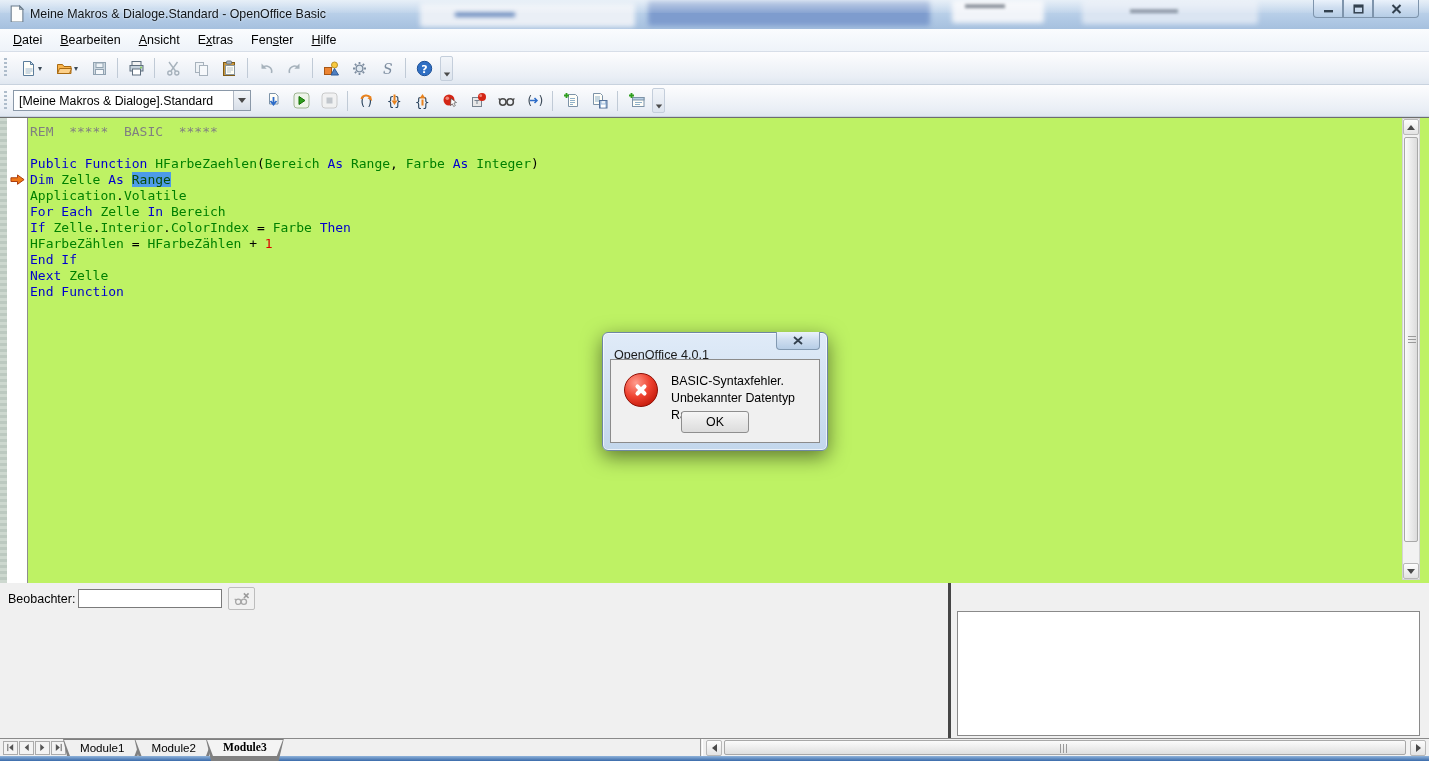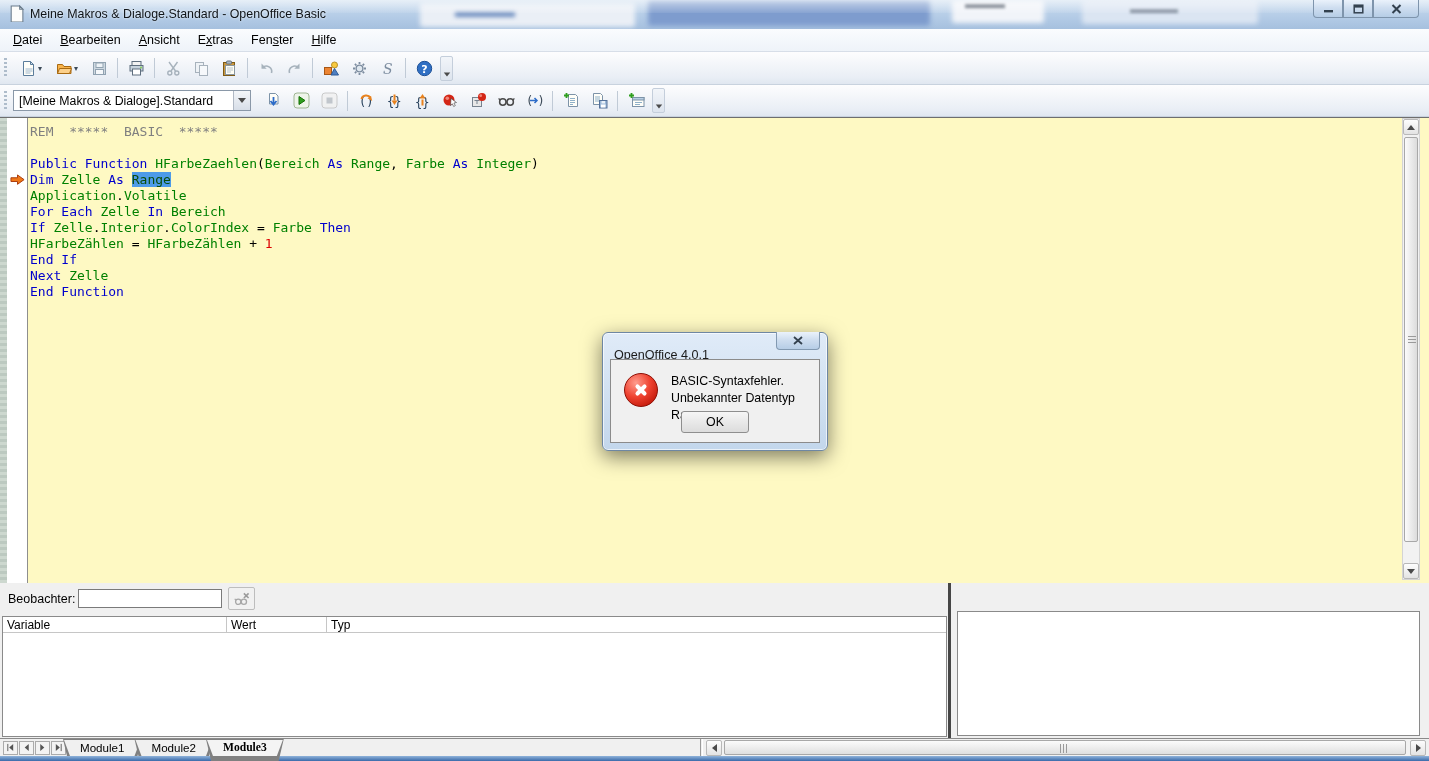--- a/index.html
+++ b/index.html
@@ -57,21 +57,21 @@
 
   .combobox { display:flex; width:238px; height:21px; border:1px solid #8a98a8;
     background:#fff; align-items:center; margin-right:8px; }
   .combobox .cb-text { flex:1; padding:0 5px; font-size:12.3px; white-space:nowrap; overflow:hidden; }
   .combobox .cb-btn { width:17px; height:19px; border-left:1px solid #b0b8c4;
     background:linear-gradient(180deg,#f4f6f9,#d7dee8); display:flex; align-items:center;
     justify-content:center; font-size:8px; color:#333; }
 
   
   .editor { position:absolute; left:0; top:117px; width:1429px; height:564px;
-    background:#fef9c3; border-top:1px solid #6e6e6e; border-bottom:1px solid #6e6e6e; }
+    background:#bef264; border-top:1px solid #6e6e6e; border-bottom:1px solid #6e6e6e; }
   .edge-strip { position:absolute; left:0; top:0; bottom:0; width:7px;
     background:repeating-linear-gradient(180deg,#cdd8cf 0 3px,#bcc9c0 3px 6px); }
   .gutter { position:absolute; left:7px; top:0; bottom:0; width:21px; background:#fff;
     border-right:1px solid #8e8e8e; }
   .exec-arrow { position:absolute; left:3px; width:15px; height:12px; }
   .code-view { position:absolute; left:30px; top:6px; right:30px; bottom:4px;
     font-family:"DejaVu Sans Mono","Liberation Mono",monospace; font-size:13px;
     line-height:16px; white-space:pre; }
   .tk-c { color:var(--c-comment); }
   .tk-k { color:var(--c-keyword); }
@@ -505,27 +505,20 @@
   <span class="watch-label">Beobachter:</span>
   <input class="watch-input" value="" style="">
   <div class="watch-btn">
     <svg viewBox="0 0 17 17">
         <circle cx="4.5" cy="11.5" r="2.8" fill="none" stroke="#a7a7a7" stroke-width="1.4"></circle>
         <circle cx="10.5" cy="11.5" r="2.8" fill="none" stroke="#a7a7a7" stroke-width="1.4"></circle>
         <path d="M7.3 11.5h.9M1.8 9.8l-.9-1.6" stroke="#a7a7a7" stroke-width="1.2"></path>
         <path d="M10.5 2.5l5 5M15.5 2.5l-5 5" stroke="#9b9b9b" stroke-width="1.7"></path>
       </svg>
   </div>
-  <div class="watch-table">
-    <div class="wt-header" id="watch-header">
-        <div class="wt-cell" style="width: 224px;">Variable</div>
-        <div class="wt-cell" style="width: 100px;">Wert</div>
-        <div class="wt-cell" style="flex: 1 1 0%; border-right: none;">Typ</div>
-      </div>
-  </div>
   <div class="vsplit"></div>
   <span class="calls-label">Aufrufe:</span>
   <div class="calls-list"></div>
 </div>
 
 <div class="tabbar">
   <div class="tab-nav" id="tab-nav">
       <div class="tn-btn">
         <span><svg viewBox="0 0 10 10">
             <path d="M2 1v8" stroke="#555"></path>

